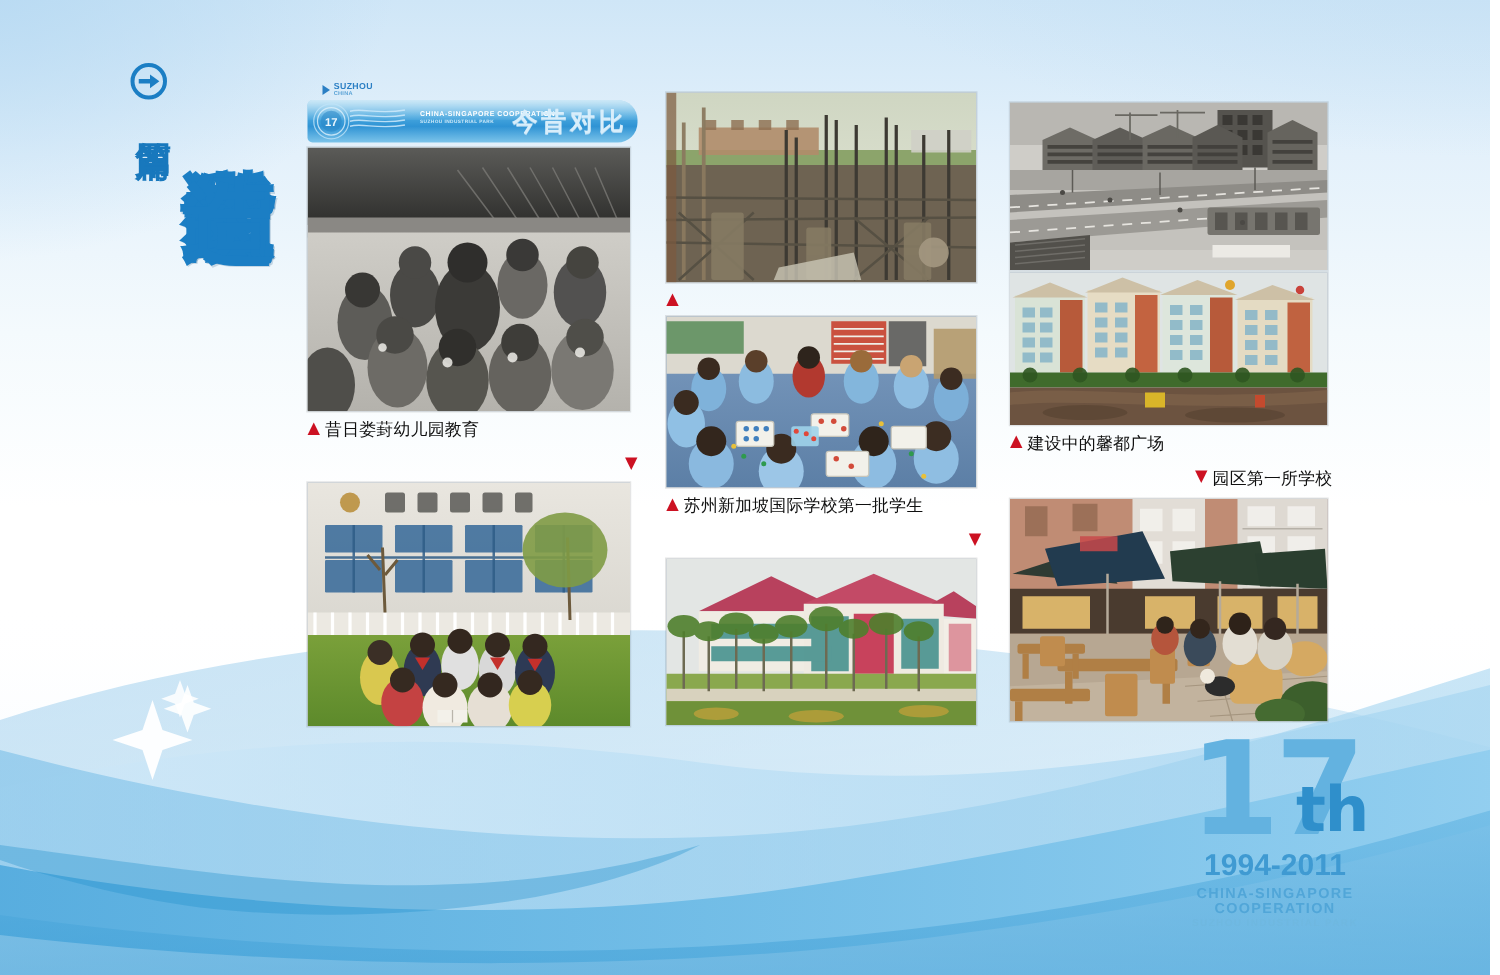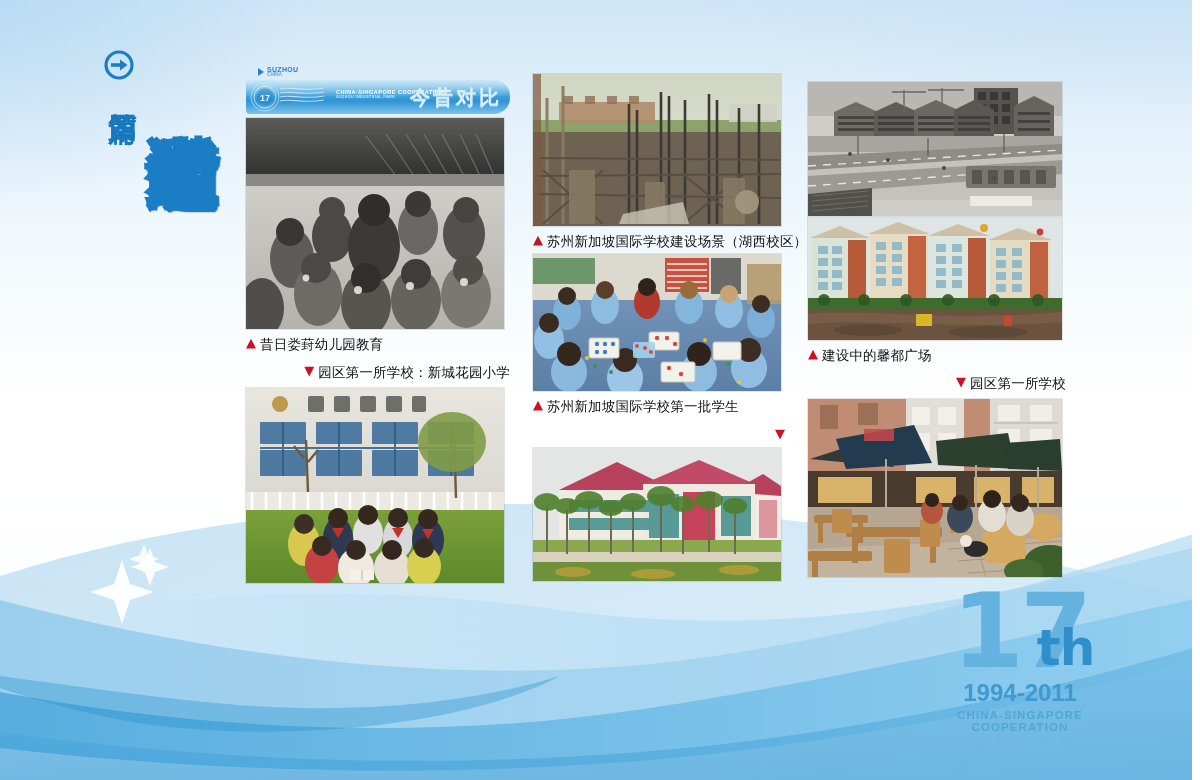--- a/index.html
+++ b/index.html
@@ -239,21 +239,20 @@
       </svg>
     </div>
 
     <div class="cap">
       <span class="bullet">▲</span>
       <span class="txt">昔日娄葑幼儿园教育</span>
     </div>
 
     <div class="cap right">
       <span class="bullet">▼</span>
-      <span class="txt">园区第一所学校：新城花园小学</span>
     </div>
 
     <div class="photo" style="width:258px;height:195px;margin-top:2px;">
       <svg class="ph-inner" viewBox="0 0 258 195" preserveAspectRatio="none">
         <defs>
           <linearGradient id="bldg" x1="0" y1="0" x2="0" y2="1">
             <stop offset="0" stop-color="#e9e6df"></stop>
               <stop offset="1" stop-color="#cfcdc6"></stop>
           </linearGradient>
           <linearGradient id="lawn" x1="0" y1="0" x2="0" y2="1">
@@ -373,21 +372,20 @@
           <rect x="190" y="104" width="22" height="46" rx="2"></rect>
         </g>
         <path d="M90,140 L150,128 L156,150 L86,150 Z" fill="#c9c6b5" opacity=".8"></path>
         <circle cx="214" cy="128" r="12" fill="#a39781" opacity=".9"></circle>
         <rect x="0" y="0" width="8" height="152" fill="#7c5a3e" opacity=".7"></rect>
       </svg>
     </div>
 
     <div class="cap">
       <span class="bullet">▲</span>
-      <span class="txt">苏州新加坡国际学校建设场景（湖西校区）</span>
     </div>
 
     <div class="photo" style="width:248px;height:137px;">
       <svg class="ph-inner" viewBox="0 0 248 137" preserveAspectRatio="none">
         <defs>
           <linearGradient id="carpet" x1="0" y1="0" x2="0" y2="1">
             <stop offset="0" stop-color="#7d9cc0"></stop>
               <stop offset="1" stop-color="#5c7fa6"></stop>
           </linearGradient>
         </defs>

